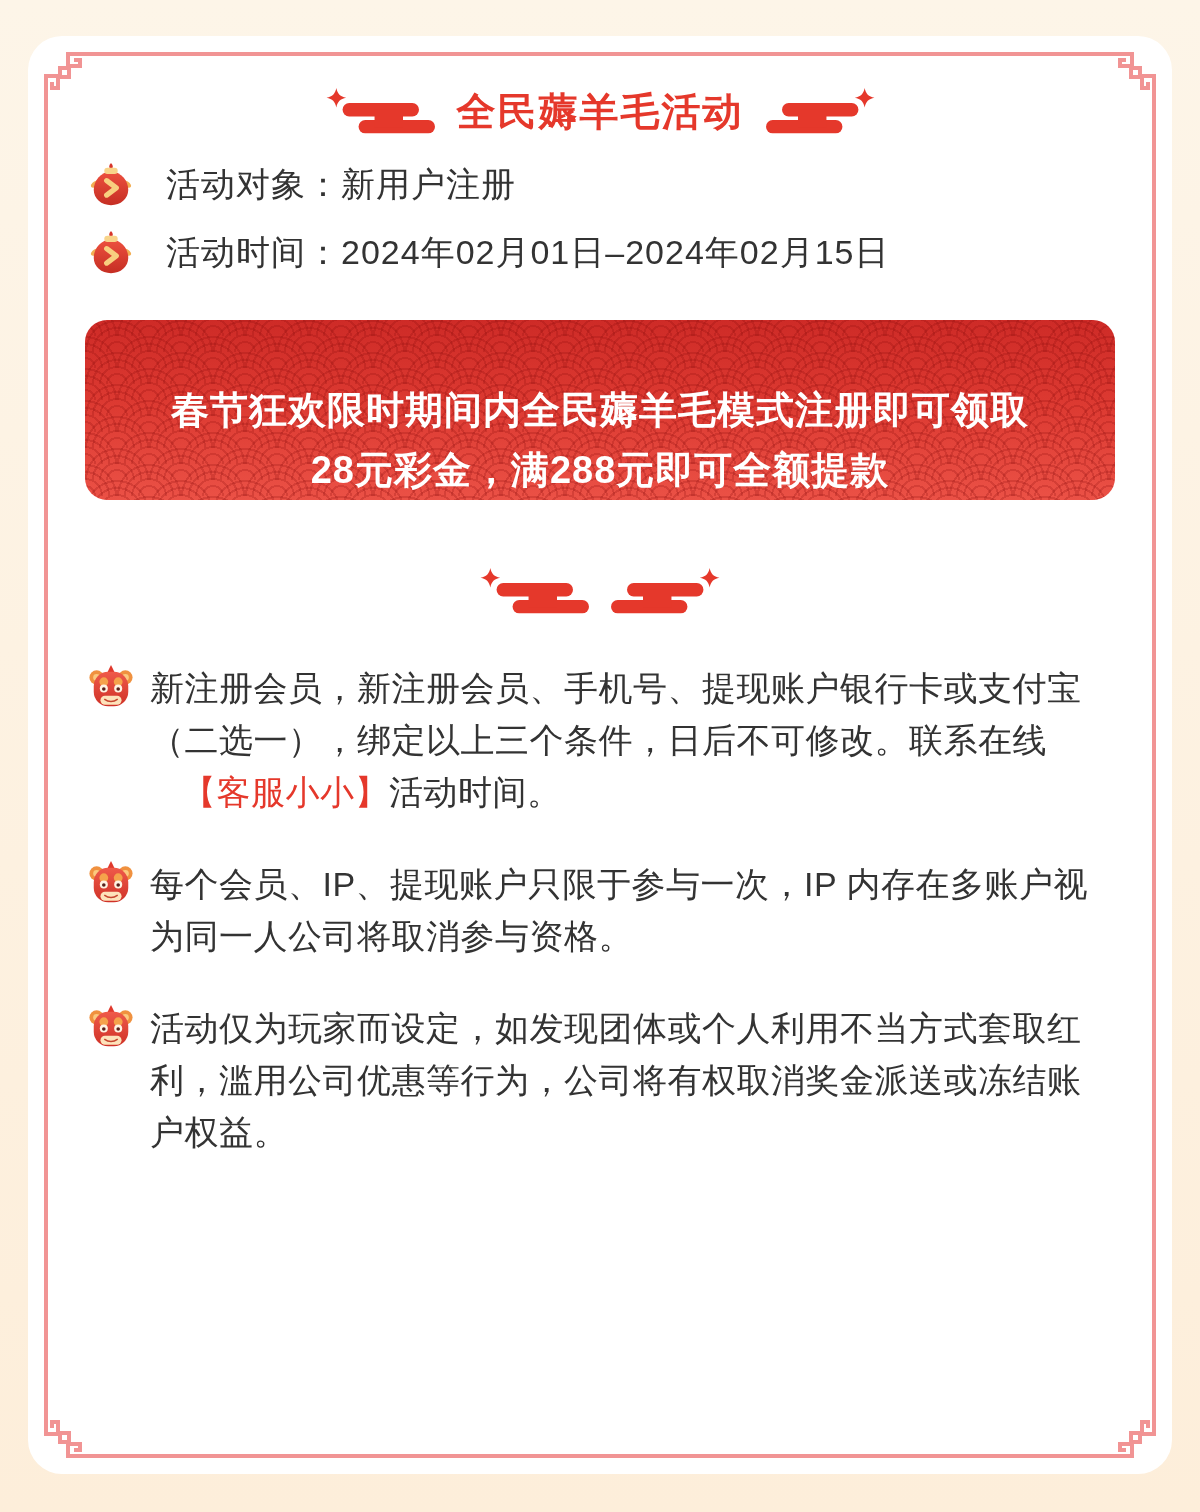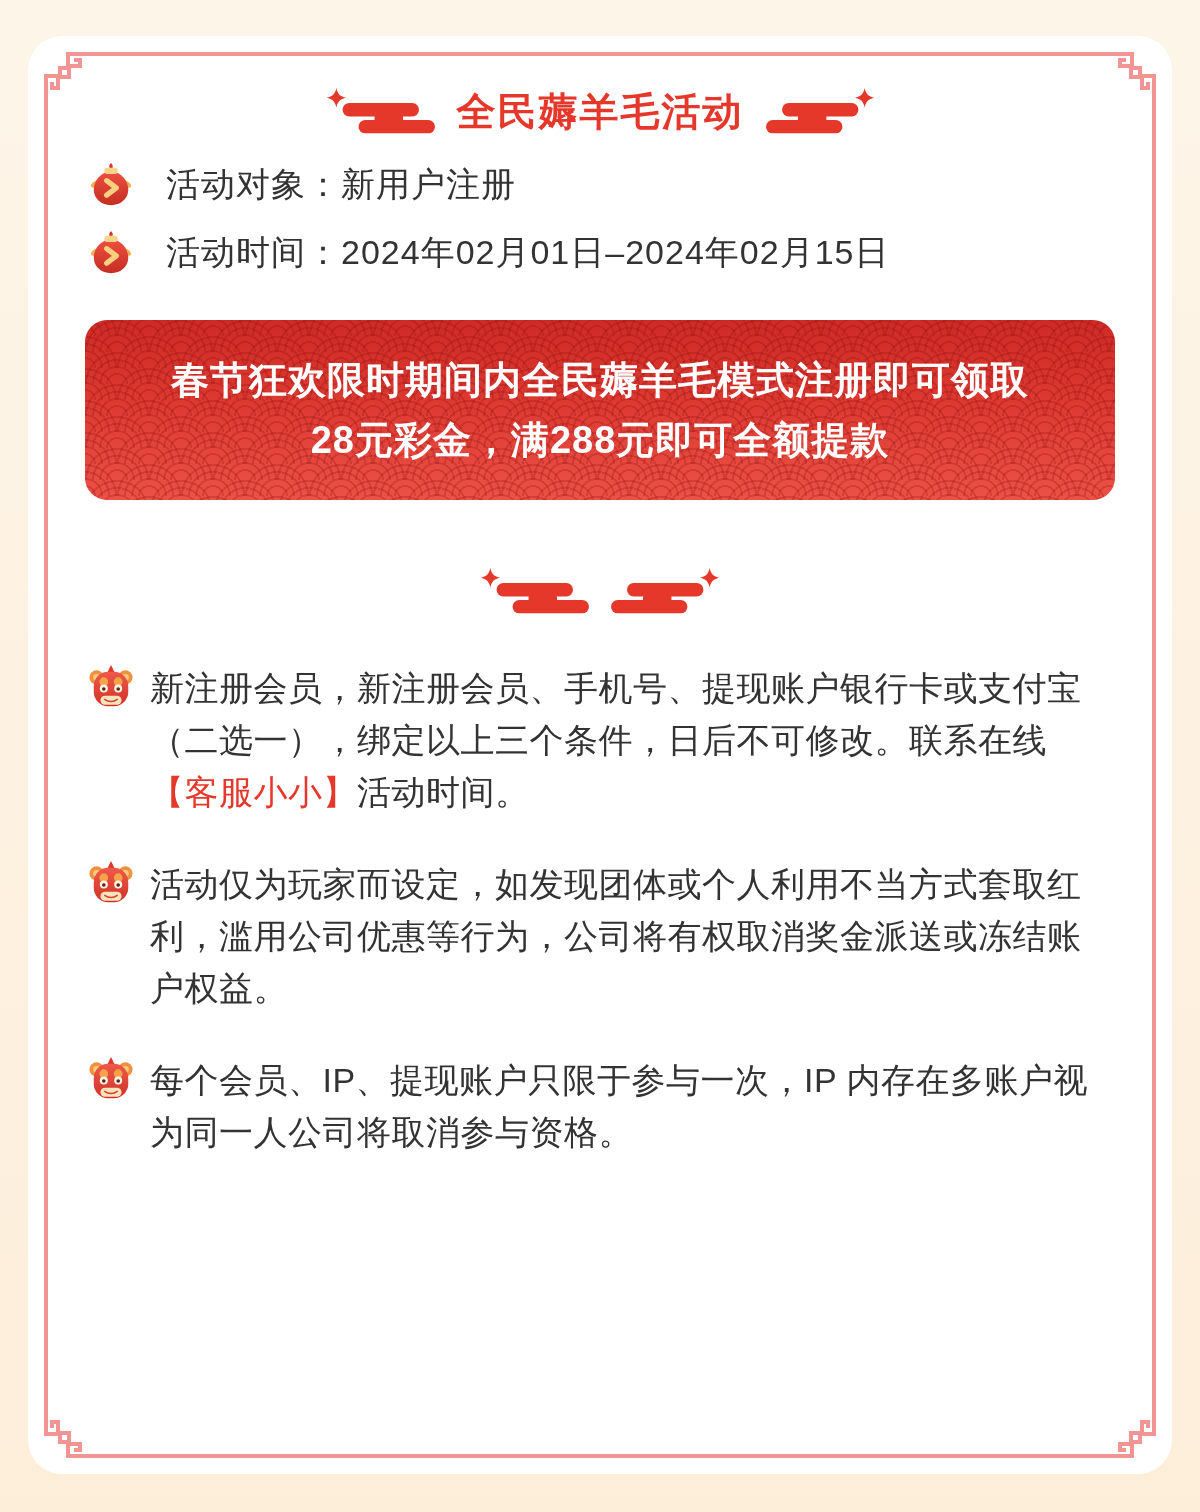--- a/index.html
+++ b/index.html
@@ -74,21 +74,21 @@
 
   .banner {
     position: relative;
     margin: 44px 57px 0 57px;
     height: 180px;
     border-radius: 22px;
     background: linear-gradient(180deg, #ce2b27 0%, #dc3931 45%, #eb5146 100%);
     display: flex;
     flex-direction: column;
     align-items: center;
-    justify-content: center;
+    justify-content: flex-end;
     overflow: hidden;
   }
   .banner::before {
     content: "";
     position: absolute;
     inset: 0;
     border-radius: inherit;
     background-image:
       radial-gradient(circle at 50% 100%, transparent 0 9px, rgba(140,10,10,.22) 9px 11px, transparent 11px 16px, rgba(140,10,10,.22) 16px 18px, transparent 18px 23px, rgba(140,10,10,.22) 23px 25px, transparent 25px 30px, rgba(140,10,10,.22) 30px 32px, transparent 32px),
       radial-gradient(circle at 50% 100%, transparent 0 9px, rgba(140,10,10,.22) 9px 11px, transparent 11px 16px, rgba(140,10,10,.22) 16px 18px, transparent 18px 23px, rgba(140,10,10,.22) 23px 25px, transparent 25px 30px, rgba(140,10,10,.22) 30px 32px, transparent 32px);
@@ -119,21 +119,21 @@
   .rules .icon { width: 46px; height: 46px; flex: 0 0 auto; margin-top: 3px; }
   .rule-text {
     margin: 0;
     width: 958px;
     font-size: 34px;
     line-height: 52px;
     color: var(--text);
     letter-spacing: 0.5px;
     white-space: pre-line;
   }
-  .rule-highlight { color: var(--red); }
+  .rule-highlight { color: var(--red); margin-left: 32px; }
 </style>
 </head>
 <body>
 
 <svg width="0" height="0" style="position:absolute">
   <defs>
     <linearGradient id="gradBag" x1="0" y1="0" x2="0" y2="1">
       <stop offset="0" stop-color="#ee5140"></stop>
       <stop offset="1" stop-color="#c52e23"></stop>
     </linearGradient>
@@ -248,24 +248,24 @@
       <li>
         <svg class="icon">
             <use href="#sym-lion"></use>
           </svg>
         <p class="rule-text"><span>新注册会员，新注册会员、手机号、提现账户银行卡或支付宝（二选一），绑定以上三个条件，日后不可修改。联系在线</span><span class="rule-highlight">【客服小小】</span><span>活动时间。</span></p>
       </li>
       <li>
         <svg class="icon">
             <use href="#sym-lion"></use>
           </svg>
+        <p class="rule-text"><span>每个会员、IP、提现账户只限于参与一次，IP 内存在多账户视为同一人公司将取消参与资格。</span><span class="rule-highlight"></span><span></span></p>
+      </li>
+      <li>
+        <svg class="icon">
+            <use href="#sym-lion"></use>
+          </svg>
         <p class="rule-text"><span>活动仅为玩家而设定，如发现团体或个人利用不当方式套取红利，滥用公司优惠等行为，公司将有权取消奖金派送或冻结账户权益。</span><span class="rule-highlight"></span><span></span></p>
       </li>
-      <li>
-        <svg class="icon">
-            <use href="#sym-lion"></use>
-          </svg>
-        <p class="rule-text"><span>每个会员、IP、提现账户只限于参与一次，IP 内存在多账户视为同一人公司将取消参与资格。</span><span class="rule-highlight"></span><span></span></p>
-      </li>
     </ul>
 
   </div>
 </div>
 
 </body></html>

